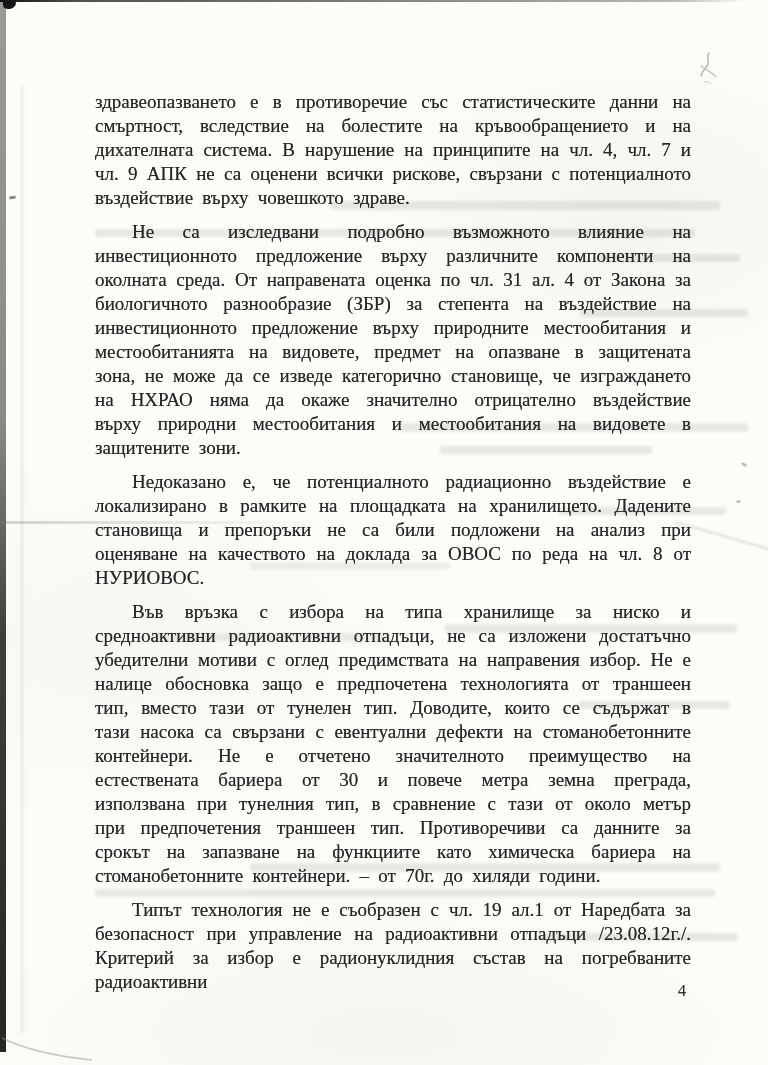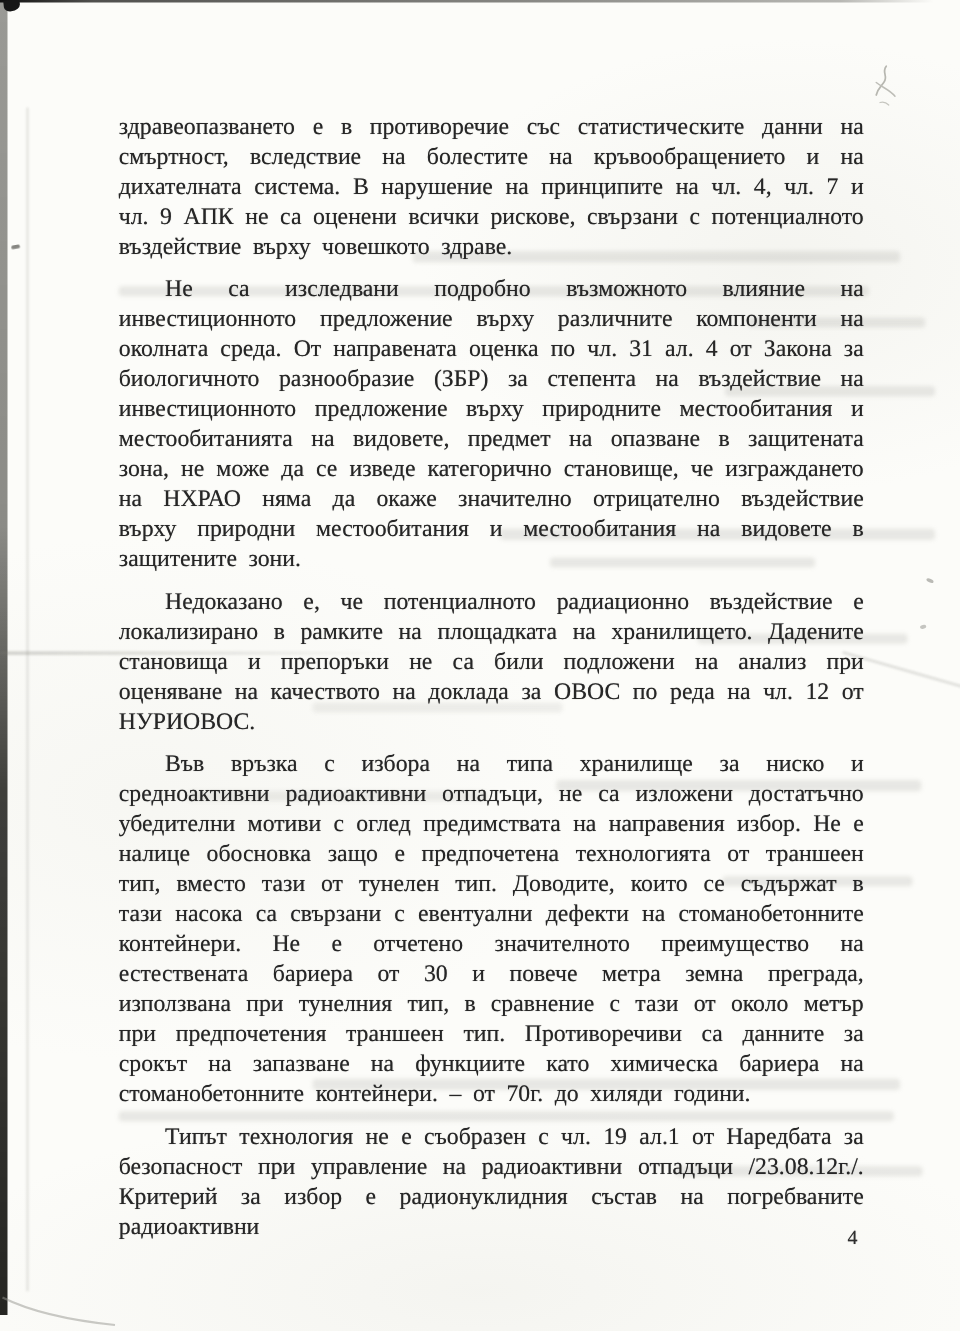--- a/index.html
+++ b/index.html
@@ -151,20 +151,20 @@
     <div class="artifact ghost g10"></div>
     <div class="artifact ghost g11"></div>
     <div class="artifact ghost g12"></div>
     <div class="artifact ghost g13"></div>
     <div class="artifact ghost g14"></div>
   </div>
 
   <div class="content">
     <p class="continued">здравеопазването е в противоречие със статистическите данни на смъртност, вследствие на болестите на кръвообращението и на дихателната система. В нарушение на принципите на чл. 4, чл. 7 и чл. 9 АПК не са оценени всички рискове, свързани с потенциалното въздействие върху човешкото здраве.</p>
     <p>Не са изследвани подробно възможното влияние на инвестиционното предложение върху различните компоненти на околната среда. От направената оценка по чл. 31 ал. 4 от Закона за биологичното разнообразие (ЗБР) за степента на въздействие на инвестиционното предложение върху природните местообитания и местообитанията на видовете, предмет на опазване в защитената зона, не може да се изведе категорично становище, че изграждането на НХРАО няма да окаже значително отрицателно въздействие върху природни местообитания и местообитания на видовете в защитените зони.</p>
-    <p>Недоказано е, че потенциалното радиационно въздействие е локализирано в рамките на площадката на хранилището. Дадените становища и препоръки не са били подложени на анализ при оценяване на качеството на доклада за ОВОС по реда на чл. 12 от НУРИОВОС.</p>
+    <p>Недоказано е, че потенциалното радиационно въздействие е локализирано в рамките на площадката на хранилището. Дадените становища и препоръки не са били подложени на анализ при оценяване на качеството на доклада за ОВОС по реда на чл. 8 от НУРИОВОС.</p>
     <p>Във връзка с избора на типа хранилище за ниско и средноактивни радиоактивни отпадъци, не са изложени достатъчно убедителни мотиви с оглед предимствата на направения избор. Не е налице обосновка защо е предпочетена технологията от траншеен тип, вместо тази от тунелен тип. Доводите, които се съдържат в тази насока са свързани с евентуални дефекти на стоманобетонните контейнери. Не е отчетено значителното преимущество на естествената бариера от 30 и повече метра земна преграда, използвана при тунелния тип, в сравнение с тази от около метър при предпочетения траншеен тип. Противоречиви са данните за срокът на запазване на функциите като химическа бариера на стоманобетонните контейнери. – от 70г. до хиляди години.</p>
     <p>Типът технология не е съобразен с чл. 19 ал.1 от Наредбата за безопасност при управление на радиоактивни отпадъци /23.08.12г./. Критерий за избор е радионуклидния състав на погребваните радиоактивни</p>
   </div>
 
   <div class="page-number">4</div>
 
 </div>
 
 </body></html>

